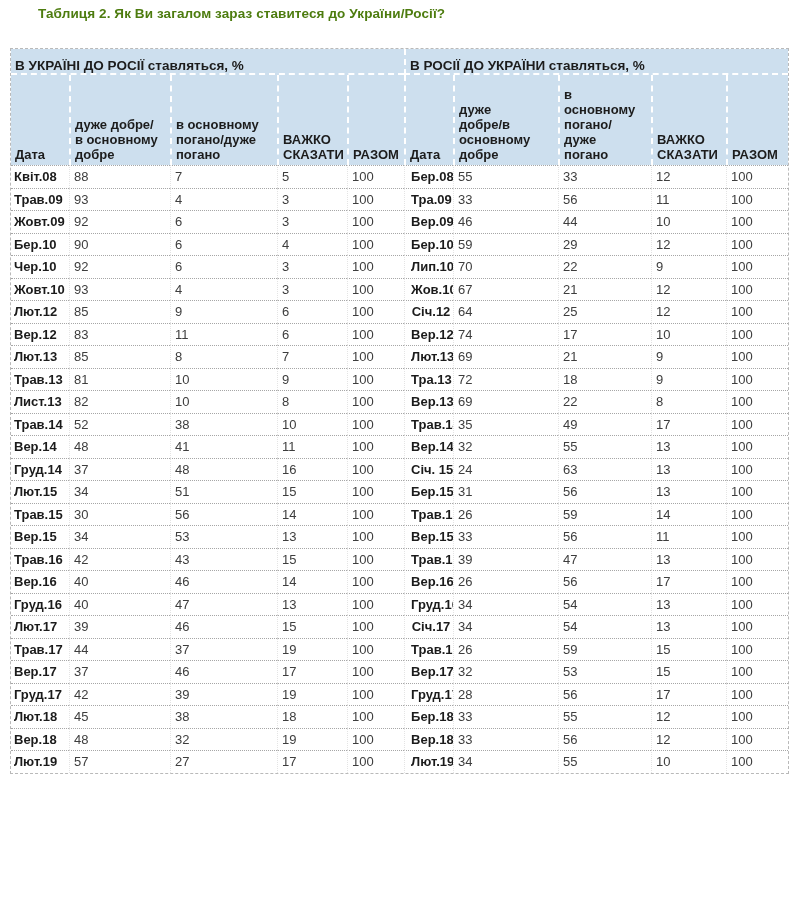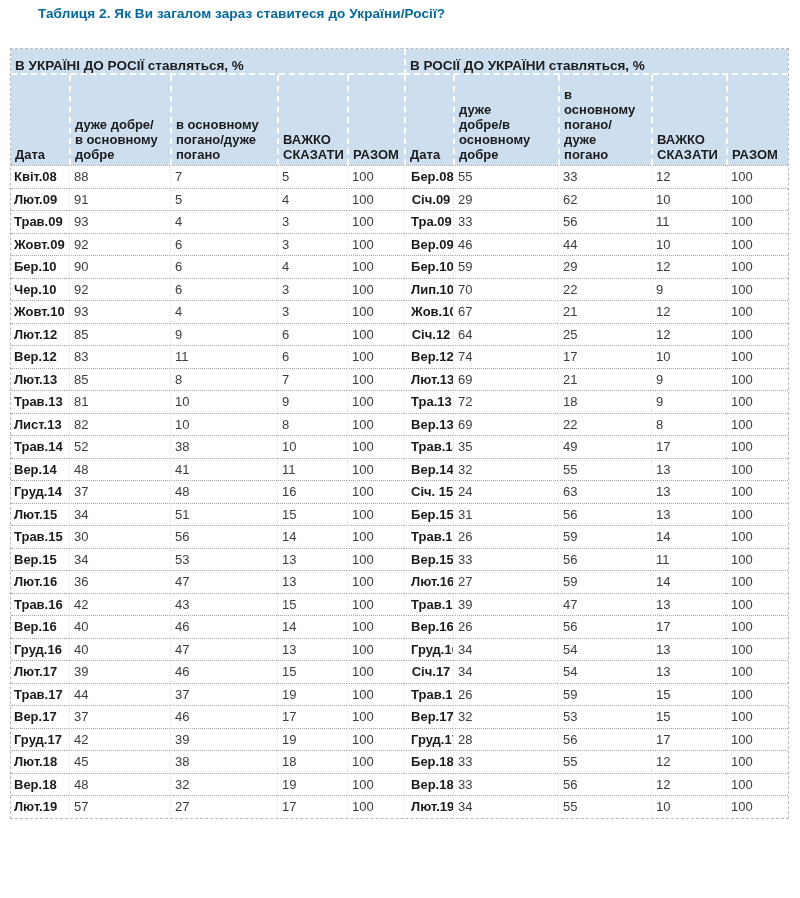--- a/index.html
+++ b/index.html
@@ -11,21 +11,21 @@
   .page {
     width: 800px;
     height: 898px;
     background: #ffffff;
     overflow: hidden;
   }
   .page-title {
     margin: 6px 0 0 38px;
     font-size: 13.5px;
     font-weight: bold;
-    color: #0369a1;
+    color: #4d7c0f;
     letter-spacing: 0.1px;
   }
   table.attitudes {
     border-collapse: separate;
     border-spacing: 0;
     table-layout: fixed;
     width: 777px;
     margin: 27px 0 0 10px;
     border: 1px dashed #b9b9b9;
   }
@@ -130,32 +130,20 @@
           <td class="val">7</td>
           <td class="val">5</td>
           <td class="val">100</td>
           <td class="date rdate">Бер.08</td>
           <td class="val">55</td>
           <td class="val">33</td>
           <td class="val">12</td>
           <td class="val">100</td>
         </tr>
         <tr>
-          <td class="date">Лют.09</td>
-          <td class="val">91</td>
-          <td class="val">5</td>
-          <td class="val">4</td>
-          <td class="val">100</td>
-          <td class="date rdate">Січ.09</td>
-          <td class="val">29</td>
-          <td class="val">62</td>
-          <td class="val">10</td>
-          <td class="val">100</td>
-        </tr>
-        <tr>
           <td class="date">Трав.09</td>
           <td class="val">93</td>
           <td class="val">4</td>
           <td class="val">3</td>
           <td class="val">100</td>
           <td class="date rdate">Тра.09</td>
           <td class="val">33</td>
           <td class="val">56</td>
           <td class="val">11</td>
           <td class="val">100</td>
@@ -331,32 +319,20 @@
         <tr>
           <td class="date">Вер.15</td>
           <td class="val">34</td>
           <td class="val">53</td>
           <td class="val">13</td>
           <td class="val">100</td>
           <td class="date rdate">Вер.15</td>
           <td class="val">33</td>
           <td class="val">56</td>
           <td class="val">11</td>
-          <td class="val">100</td>
-        </tr>
-        <tr>
-          <td class="date">Лют.16</td>
-          <td class="val">36</td>
-          <td class="val">47</td>
-          <td class="val">13</td>
-          <td class="val">100</td>
-          <td class="date rdate">Лют.16</td>
-          <td class="val">27</td>
-          <td class="val">59</td>
-          <td class="val">14</td>
           <td class="val">100</td>
         </tr>
         <tr>
           <td class="date">Трав.16</td>
           <td class="val">42</td>
           <td class="val">43</td>
           <td class="val">15</td>
           <td class="val">100</td>
           <td class="date rdate">Трав.16</td>
           <td class="val">39</td>

